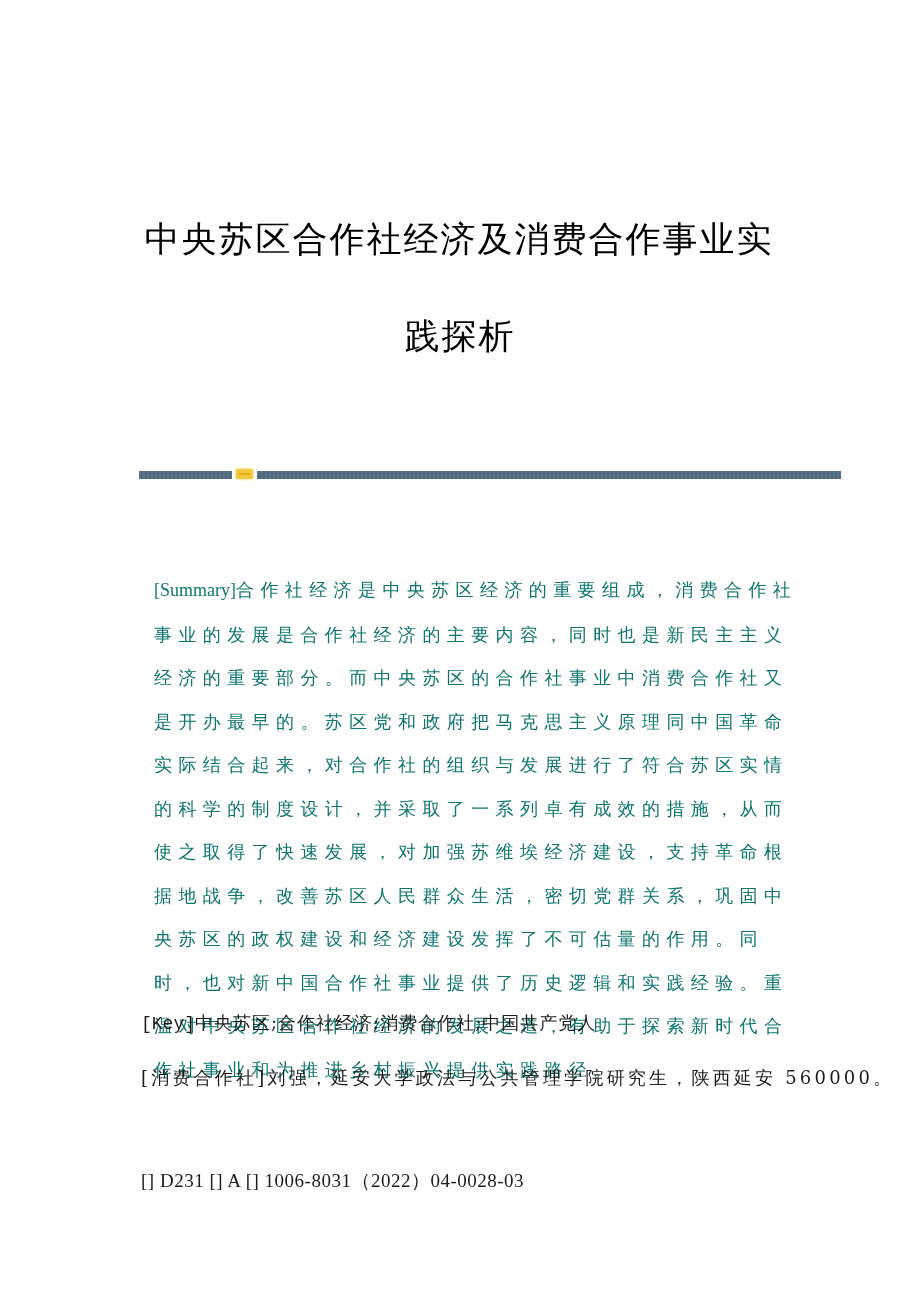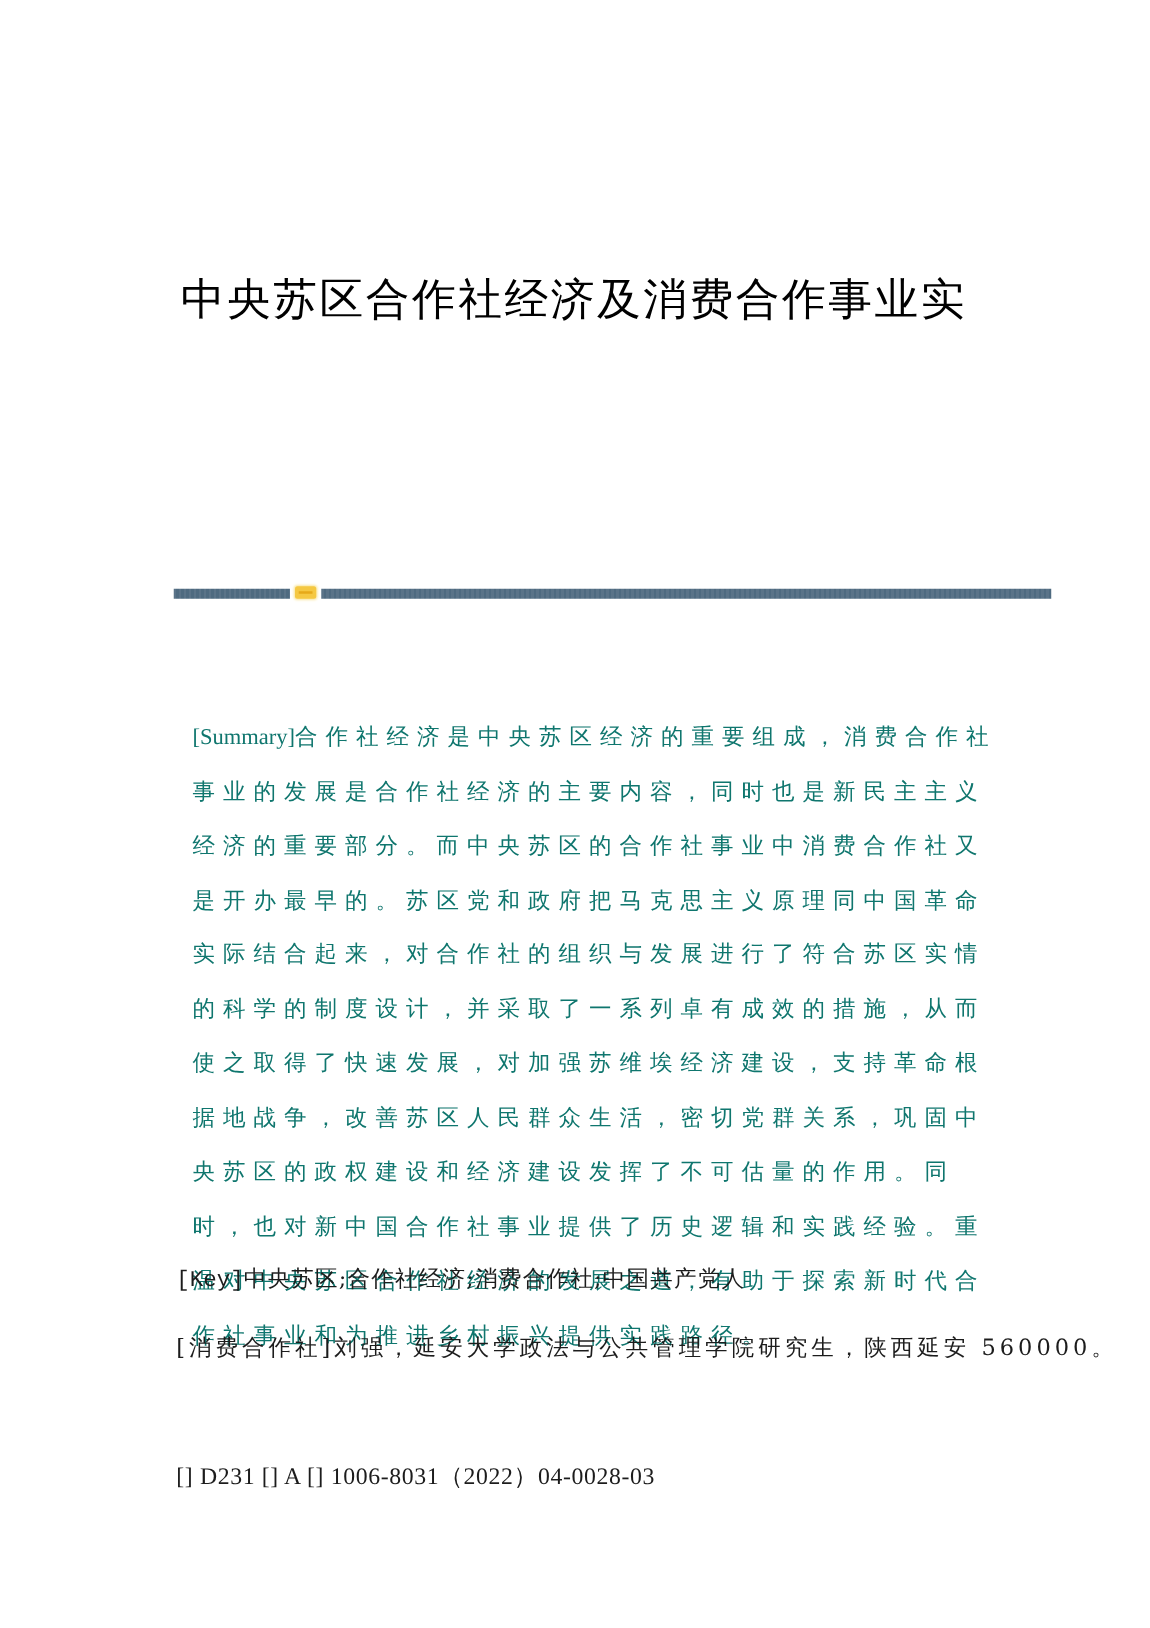--- a/index.html
+++ b/index.html
@@ -106,20 +106,21 @@
     font-family: Liberation Mono, monospace;
     letter-spacing: 0px;
   }
 </style>
 </head>
 <body>
 
 <div class="page">
 
   <div class="title title-line-1">中央苏区合作社经济及消费合作事业实</div>
+  <div class="title title-line-2">践探析</div>
 
   <div class="divider divider-left"></div>
   <div class="divider-ornament"></div>
   <div class="divider divider-right"></div>
 
   <div class="body-text summary"><span class="label">[Summary]</span><span>合作社经济是中央苏区经济的重要组成，消费合作社事业的发展是合作社经济的主要内容，同时也是新民主主义经济的重要部分。而中央苏区的合作社事业中消费合作社又是开办最早的。苏区党和政府把马克思主义原理同中国革命实际结合起来，对合作社的组织与发展进行了符合苏区实情的科学的制度设计，并采取了一系列卓有成效的措施，从而使之取得了快速发展，对加强苏维埃经济建设，支持革命根据地战争，改善苏区人民群众生活，密切党群关系，巩固中央苏区的政权建设和经济建设发挥了不可估量的作用。同时，也对新中国合作社事业提供了历史逻辑和实践经验。重温对中央苏区合作社经济的发展之道，有助于探索新时代合作社事业和为推进乡村振兴提供实践路径。</span></div>
 
   <div class="meta-line meta-key"><span class="latin">[Key]</span><span>中央苏区;合作社经济;消费合作社;中国共产党人</span></div>
 
   <div class="meta-line meta-author"><span>[消费合作社]</span><span>刘强，延安大学政法与公共管理学院研究生，陕西延安 560000。</span></div>

